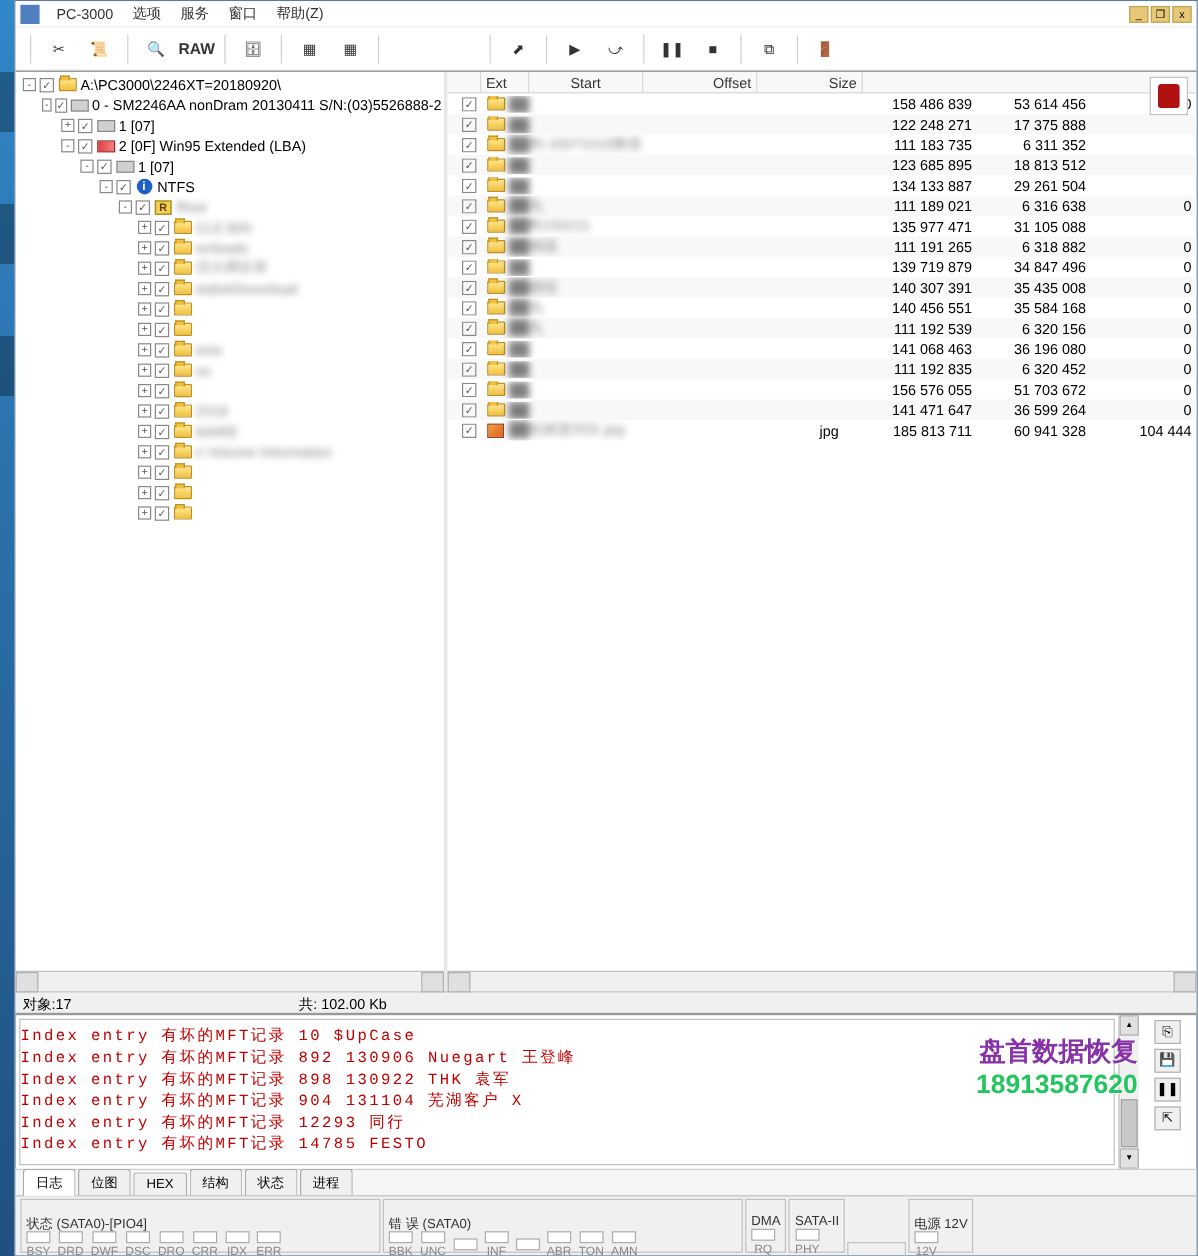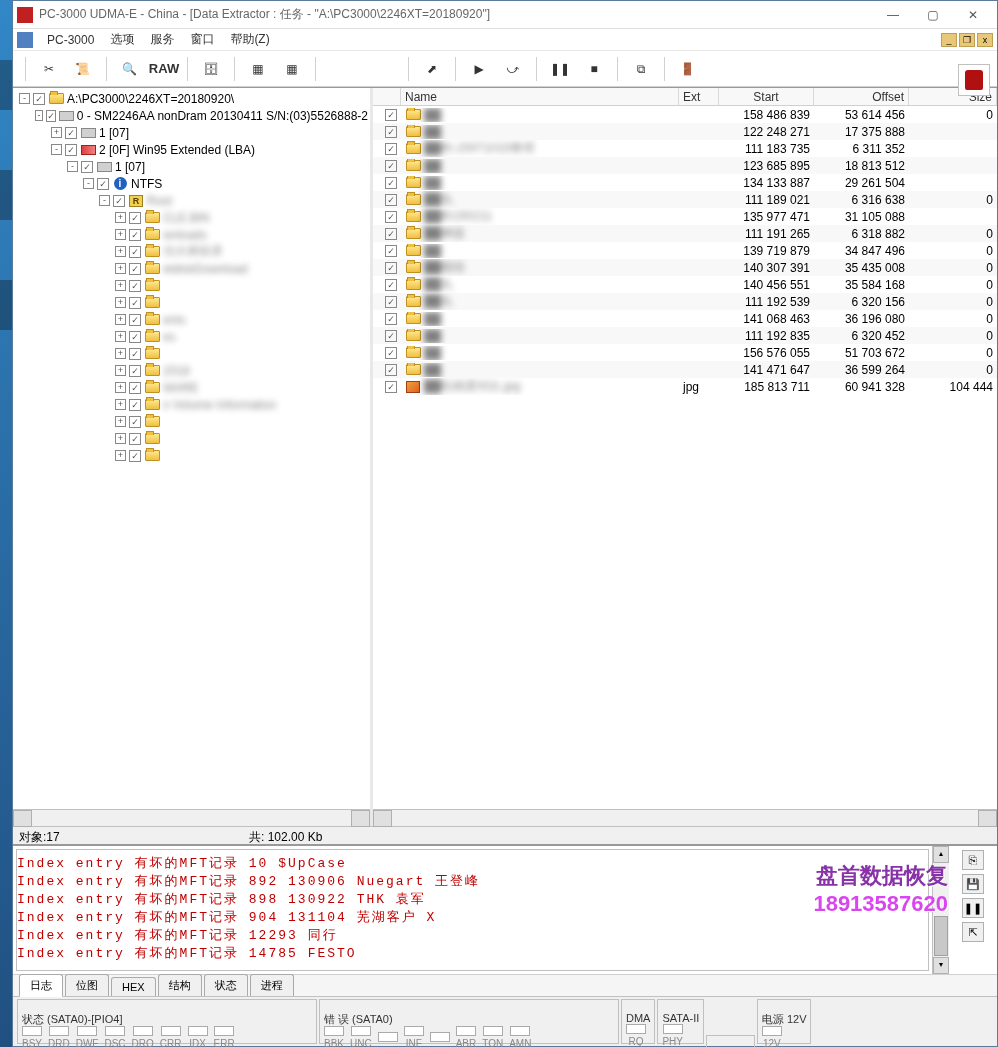--- a/index.html
+++ b/index.html
@@ -81,39 +81,32 @@
 .sgroup { border: 1px solid #c0c0c0; padding: 12px 4px; display: flex; flex-direction: column; }
 .sgroup-title { font-size: 11px; color: #333; height: 14px; }
 .sgroup-row { display: flex; gap: 6px; flex: 1; align-items: center; }
 .sled { display: flex; flex-direction: column; align-items: center; font-size: 10px; color: #888; }
 .sled .box { width: 20px; height: 10px; border: 1px solid #aaa; background: #fff; margin-bottom: 2px; }
 .right-toolstrip { position: absolute; right: 4px; top: 60px; width: 40px; }
 .rts-btn { width: 32px; height: 32px; background: #fff; border: 1px solid #c0c0c0; margin: 4px auto; cursor: pointer; display: flex; align-items: center; justify-content: center; }
 .rts-db { width: 18px; height: 20px; background: #b01010; border-radius: 3px 3px 2px 2px; }
 .watermark { position: absolute; right: 50px; bottom: 130px; text-align: right; pointer-events: none; }
 .watermark .wm1 { font-size: 22px; font-weight: bold; color: #8832a8; text-shadow: 1px 1px 0 #fff; }
-.watermark .wm2 { font-size: 22px; font-weight: bold; color: #d946ef; text-shadow: 1px 1px 0 #fff; }
+.watermark .wm2 { font-size: 22px; font-weight: bold; color: #22c55e; text-shadow: 1px 1px 0 #fff; }
 </style>
 </head>
 <body>
 
 <div class="left-strip">
   <div class="strip-item"></div>
     <div class="strip-item"></div>
     <div class="strip-item"></div>
 </div>
 
 <div class="main-window">
-  <div class="titlebar">
-    <div class="app-icon"></div>
-    <div class="title">PC-3000 UDMA-E - China - [Data Extractor : 任务 - "A:\PC3000\2246XT=20180920"]</div>
-    <div class="win-btn">—</div>
-    <div class="win-btn">▢</div>
-    <div class="win-btn">✕</div>
-  </div>
 
   <div class="menubar">
     <div class="mb-icon"></div>
     <div class="menu-item">PC-3000</div>
     <div class="menu-item">选项</div>
     <div class="menu-item">服务</div>
     <div class="menu-item">窗口</div>
     <div class="menu-item">帮助(Z)</div>
     <div class="mdi-ctrl">
       <div class="mdi-btn">_</div>
@@ -328,21 +321,20 @@
               <span class="ico-folder"></span>
             </span>
             <span class="tree-label blur"></span>
           </div>
         </div>
       <div class="hscrollbar"></div>
     </div>
     <div class="right-panel">
       <div class="grid-header">
         <div class="gh-cell gh-chk"></div>
-        <div class="gh-cell gh-name">Name</div>
         <div class="gh-cell gh-ext">Ext</div>
         <div class="gh-cell gh-start">Start</div>
         <div class="gh-cell gh-offset">Offset</div>
         <div class="gh-cell gh-size">Size</div>
       </div>
       <div class="grid-body" id="grid">
           <div class="grid-row">
             <div class="gc gc-chk">
               <span class="tree-chk">✓</span>
             </div>

